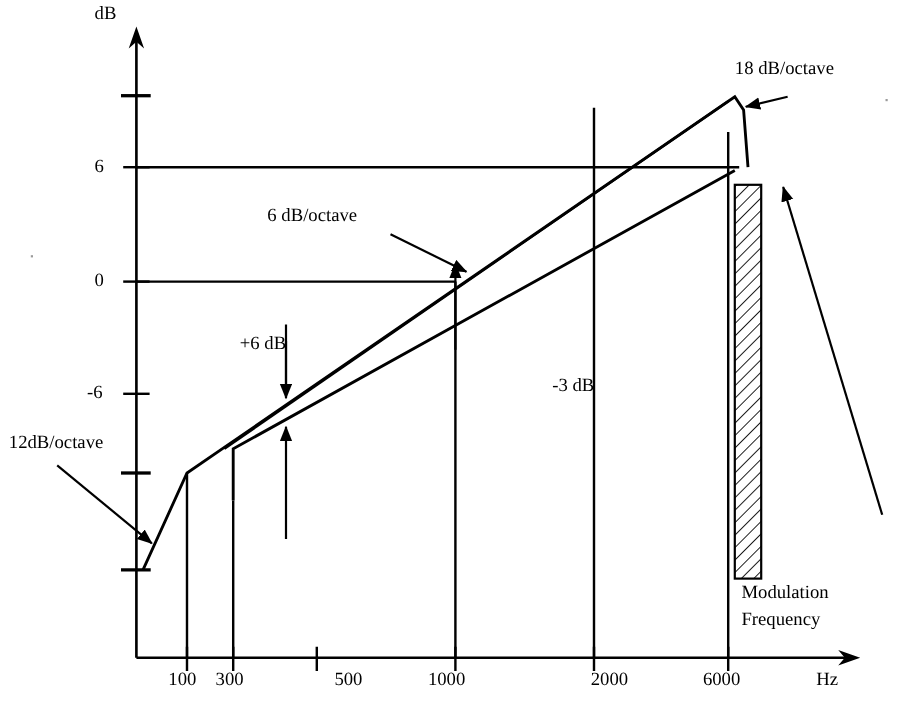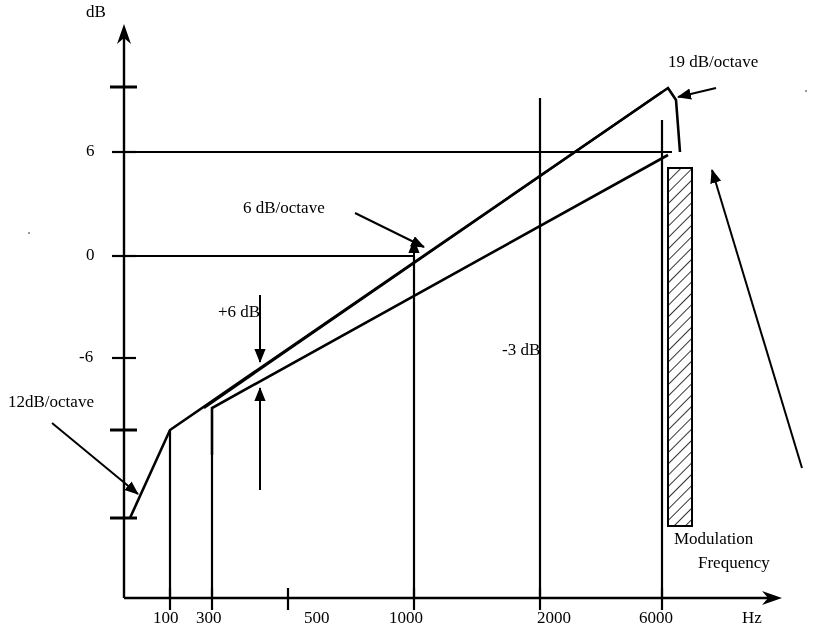--- a/index.html
+++ b/index.html
@@ -151,24 +151,24 @@
   <div class="lbl tick-lbl" style="left:79px; top:347px;">-6</div>
 
   <div class="lbl tick-lbl" style="left:153px; top:608px;">100</div>
   <div class="lbl tick-lbl" style="left:196px; top:608px;">300</div>
   <div class="lbl tick-lbl" style="left:272px; top:608px;margin-left:32px;">500</div>
   <div class="lbl tick-lbl" style="left:389px; top:608px;">1000</div>
   <div class="lbl tick-lbl" style="left:516px; top:608px;margin-left:21px;">2000</div>
   <div class="lbl tick-lbl" style="left:639px; top:608px;">6000</div>
   <div class="lbl axis-title" style="left:742px; top:608px;">Hz</div>
 
-  <div class="lbl" style="left:668px; top:52px;">19 dB/octave</div>
-  <div class="lbl" style="left:243px; top:198px;">6 dB/octave</div>
+  <div class="lbl" style="left:668px; top:52px;">18 dB/octave</div>
+  <div class="lbl" style="left:243px; top:186px;">6 dB/octave</div>
   <div class="lbl" style="left:8px; top:392px;">12dB/octave</div>
   <div class="lbl" style="left:218px; top:302px;">+6 dB</div>
   <div class="lbl" style="left:502px; top:340px;">-3 dB</div>
 
   <div class="lbl" style="left:674px; top:529px;">Modulation</div>
-  <div class="lbl" style="left:674px; top:553px;margin-left:24px;">Frequency</div>
+  <div class="lbl" style="left:674px; top:553px;">Frequency</div>
 
   <div class="noise" style="left:28px; top:232px;"></div>
   <div class="noise" style="left:805px; top:90px;"></div>
 </div>
 
 </body></html>

